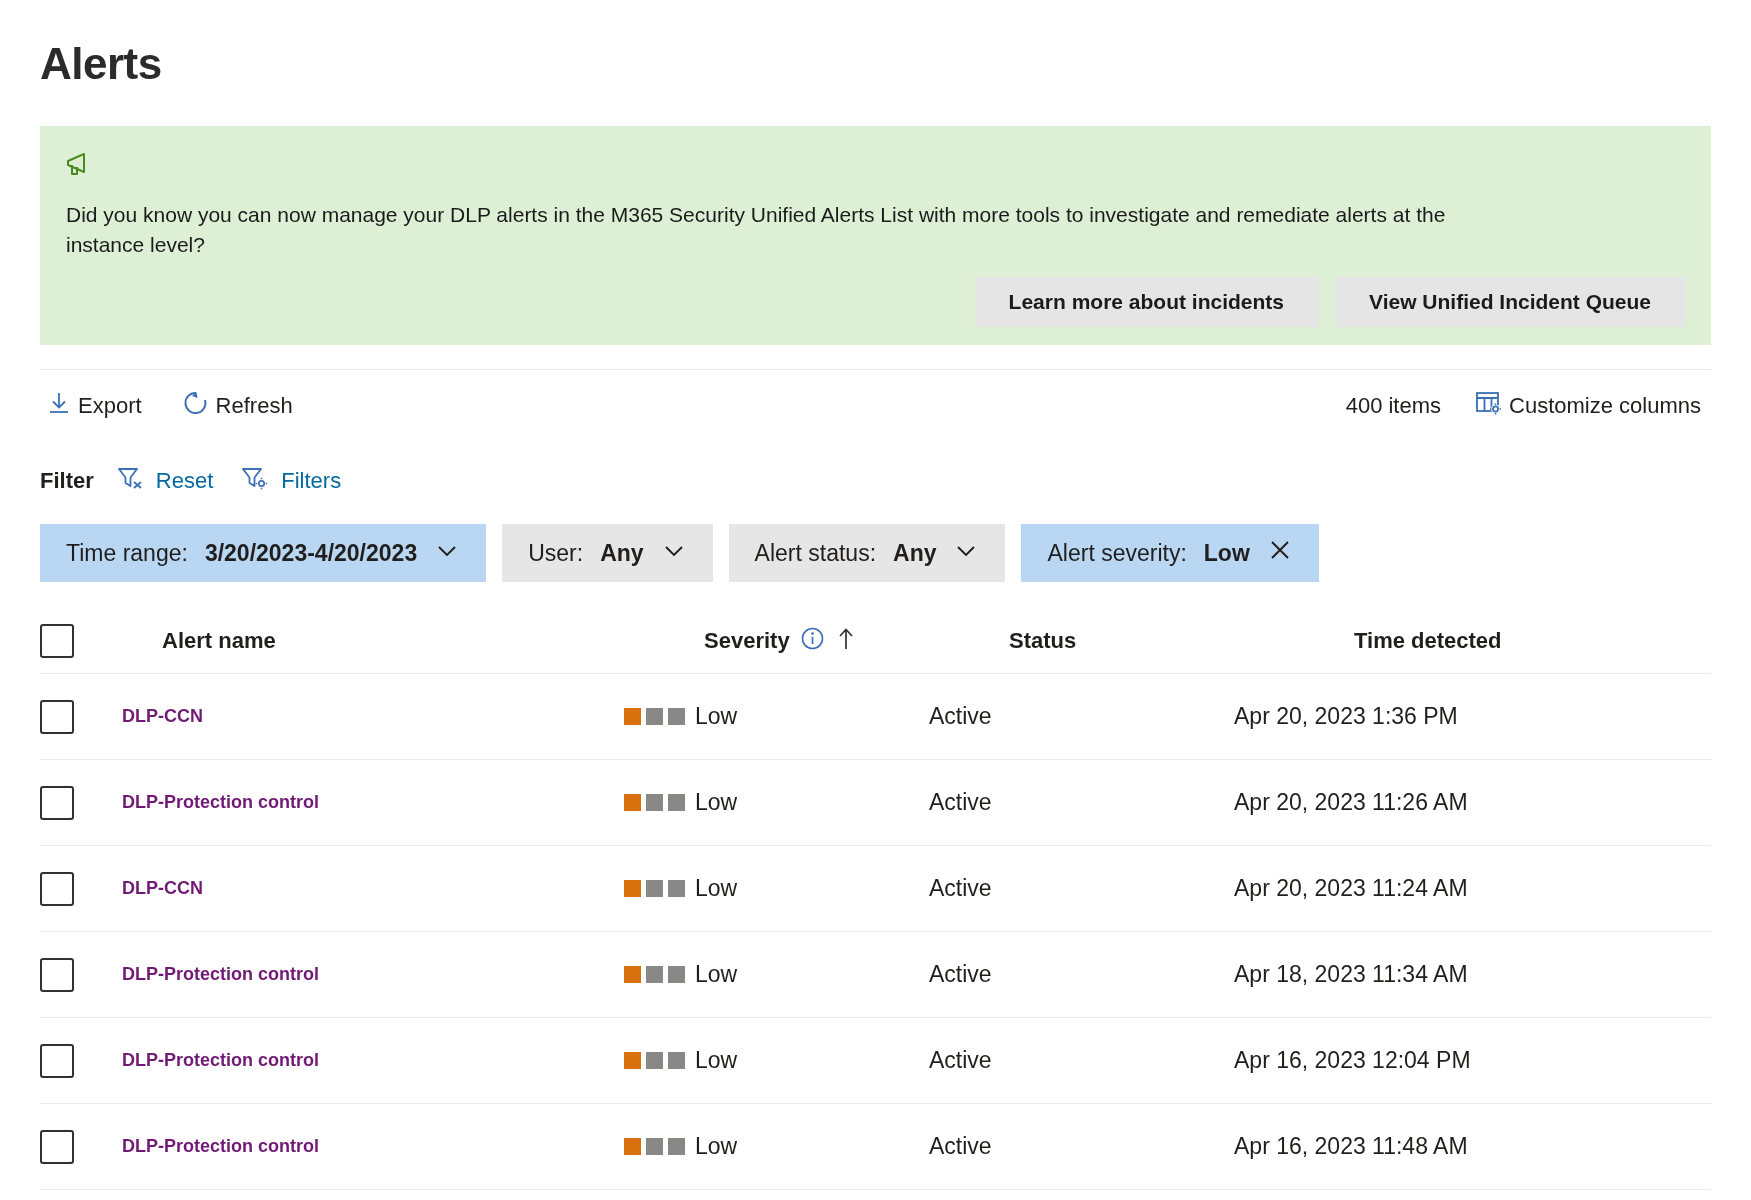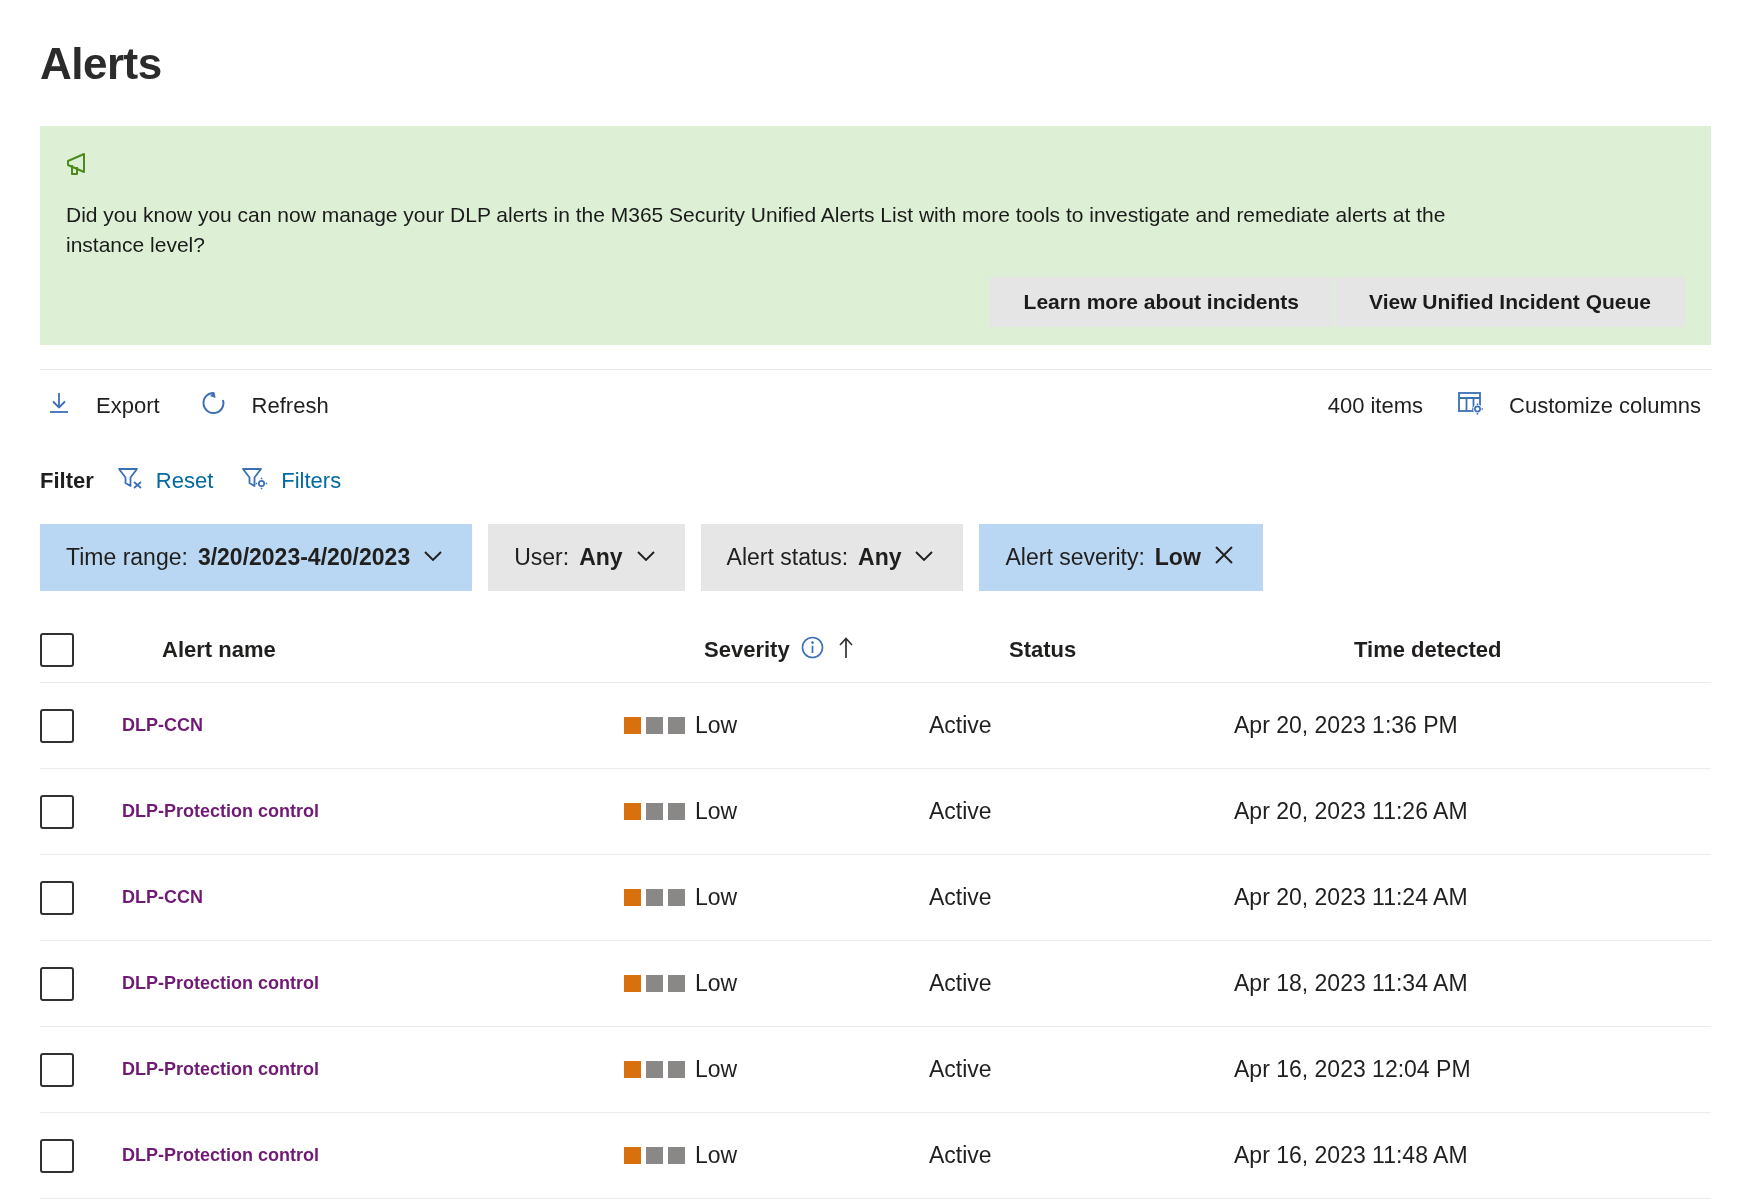--- a/index.html
+++ b/index.html
@@ -37,21 +37,21 @@
   .megaphone-icon { flex: 0 0 auto; padding-top: 4px; }
   .banner-text {
     font-size: 21px;
     line-height: 1.4;
     color: #1b1b1b;
     max-width: 1420px;
   }
   .banner-actions {
     display: flex;
     justify-content: flex-end;
-    gap: 2px;
+    gap: 17px;
     margin-top: 18px;
   }
   .banner-btn {
     background: #e5e5e5;
     border: none;
     color: #1b1b1b;
     font-family: "Liberation Sans", sans-serif;
     font-size: 21px;
     font-weight: bold;
     padding: 13px 34px;
@@ -64,21 +64,21 @@
 
   
   .toolbar {
     display: flex;
     align-items: center;
     justify-content: space-between;
     height: 72px;
   }
   .toolbar-left, .toolbar-right { display: flex; align-items: center; }
   .cmd {
-    display: flex; align-items: center; gap: 24px;
+    display: flex; align-items: center; gap: 6px;
     font-size: 22px; color: #201f1e;
     padding: 6px 10px 6px 6px;
     cursor: pointer;
     margin-right: 24px;
   }
   .cmd:last-child { margin-right: 0; }
   .items-count { font-size: 22px; color: #201f1e; margin-right: 28px; }
 
   
   .filter-row {
@@ -89,22 +89,22 @@
   .filter-label { font-size: 22px; font-weight: bold; color: #201f1e; margin-right: 22px; }
   .filter-cmd {
     display: flex; align-items: center; gap: 12px;
     font-size: 22px; color: #0369a1;
     cursor: pointer; margin-right: 28px;
   }
 
   
   .pills { display: flex; gap: 16px; margin-top: 14px; }
   .pill {
-    display: flex; align-items: center; gap: 10px;
-    height: 67px;
+    display: flex; align-items: center; gap: 17px;
+    height: 58px;
     padding: 0 26px;
     font-size: 23px;
     color: #201f1e;
     cursor: pointer;
     white-space: nowrap;
   }
   .pill.gray { background: #e6e6e6; }
   .pill.blue { background: #b9d6f2; }
   .pill .pill-key { font-weight: normal; }
   .pill .pill-val { font-weight: bold; }

